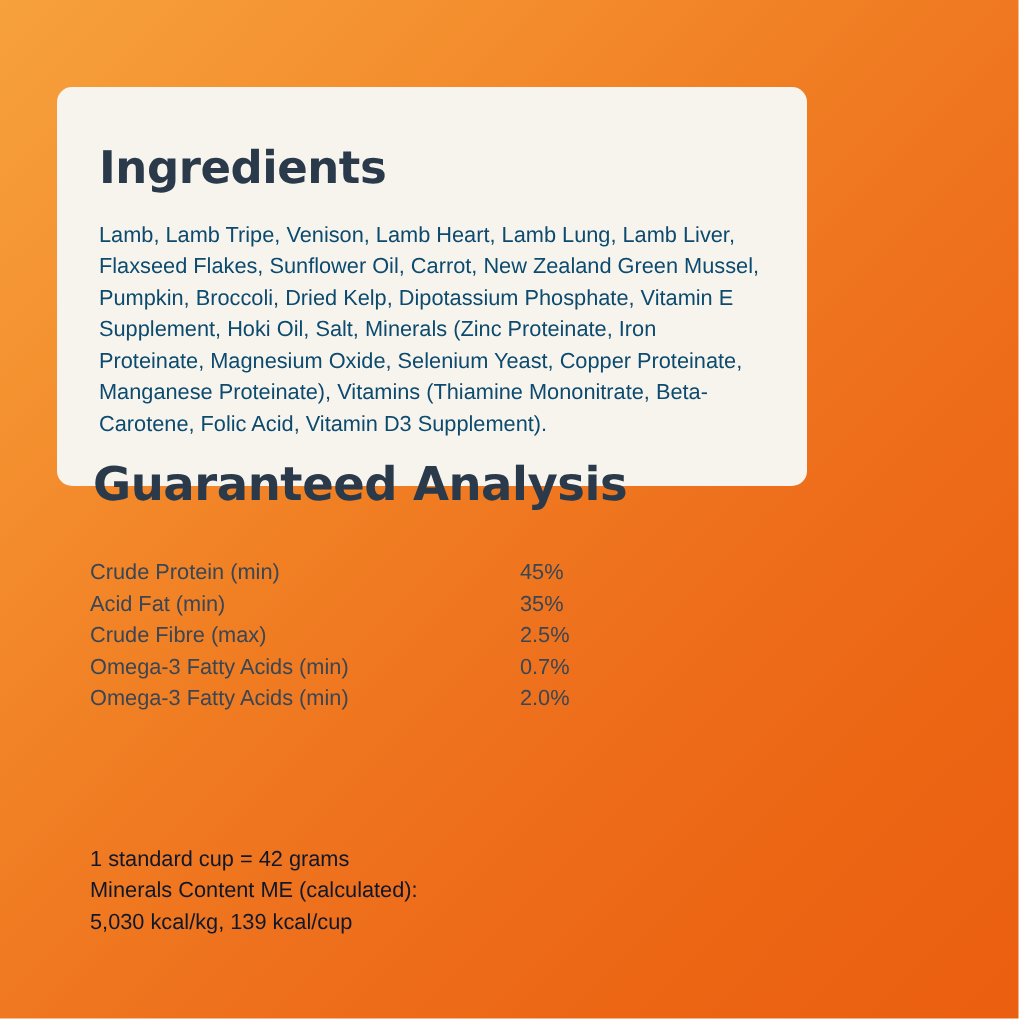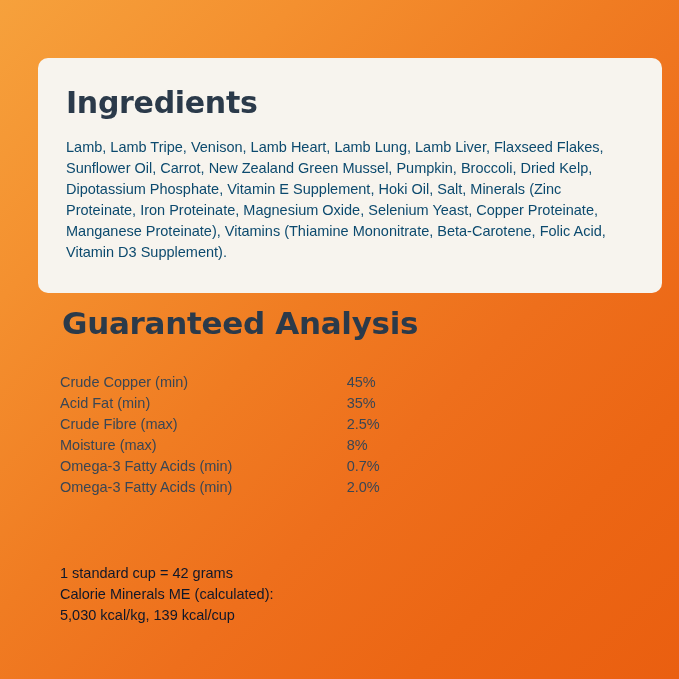--- a/index.html
+++ b/index.html
@@ -17,25 +17,25 @@
   .page {
     position: absolute;
     inset: 0;
   }
 
   
   .ingredients-card {
     position: absolute;
     left: 38px;
     top: 58px;
-    width: 624px;
+    width: 500px;
     background: #f7f4ee;
     border-radius: 10px;
     box-sizing: border-box;
-    padding: 28px 28px 30px 28px;
+    padding: 38px 28px 30px 28px;
   }
   .card-title {
     font-family: "DejaVu Sans", sans-serif;
     font-weight: bold;
     font-size: 30px;
     color: #2b3a4a;
     letter-spacing: -0.3px;
     margin: 0 0 18px 0;
     line-height: 1.1;
   }
@@ -102,45 +102,41 @@
   <section class="ingredients-card">
     <h2 class="card-title">Ingredients</h2>
     <p class="ingredients-text">Lamb, Lamb Tripe, Venison, Lamb Heart, Lamb Lung, Lamb Liver, Flaxseed Flakes, Sunflower Oil, Carrot, New Zealand Green Mussel, Pumpkin, Broccoli, Dried Kelp, Dipotassium Phosphate, Vitamin E Supplement, Hoki Oil, Salt, Minerals (Zinc Proteinate, Iron Proteinate, Magnesium Oxide, Selenium Yeast, Copper Proteinate, Manganese Proteinate), Vitamins (Thiamine Mononitrate, Beta-Carotene, Folic Acid, Vitamin D3 Supplement).</p>
   </section>
 
   <h2 class="ga-title">Guaranteed Analysis</h2>
 
   <table class="ga-table">
     <tbody>
       <tr>
-        <td class="ga-label">Crude Copper (min)</td>
+        <td class="ga-label">Crude Protein (min)</td>
         <td class="ga-value">45%</td>
       </tr>
       <tr>
         <td class="ga-label">Acid Fat (min)</td>
         <td class="ga-value">35%</td>
       </tr>
       <tr>
         <td class="ga-label">Crude Fibre (max)</td>
         <td class="ga-value">2.5%</td>
-      </tr>
-      <tr>
-        <td class="ga-label">Moisture (max)</td>
-        <td class="ga-value">8%</td>
       </tr>
       <tr>
         <td class="ga-label">Omega-3 Fatty Acids (min)</td>
         <td class="ga-value">0.7%</td>
       </tr>
       <tr>
         <td class="ga-label">Omega-3 Fatty Acids (min)</td>
         <td class="ga-value">2.0%</td>
       </tr>
     </tbody>
   </table>
 
   <div class="footnote">
     <div>1 standard cup = 42 grams</div>
-    <div>Calorie Minerals ME (calculated):</div>
+    <div>Minerals Content ME (calculated):</div>
     <div>5,030 kcal/kg, 139 kcal/cup</div>
   </div>
 
 </div>
 
 </body></html>

